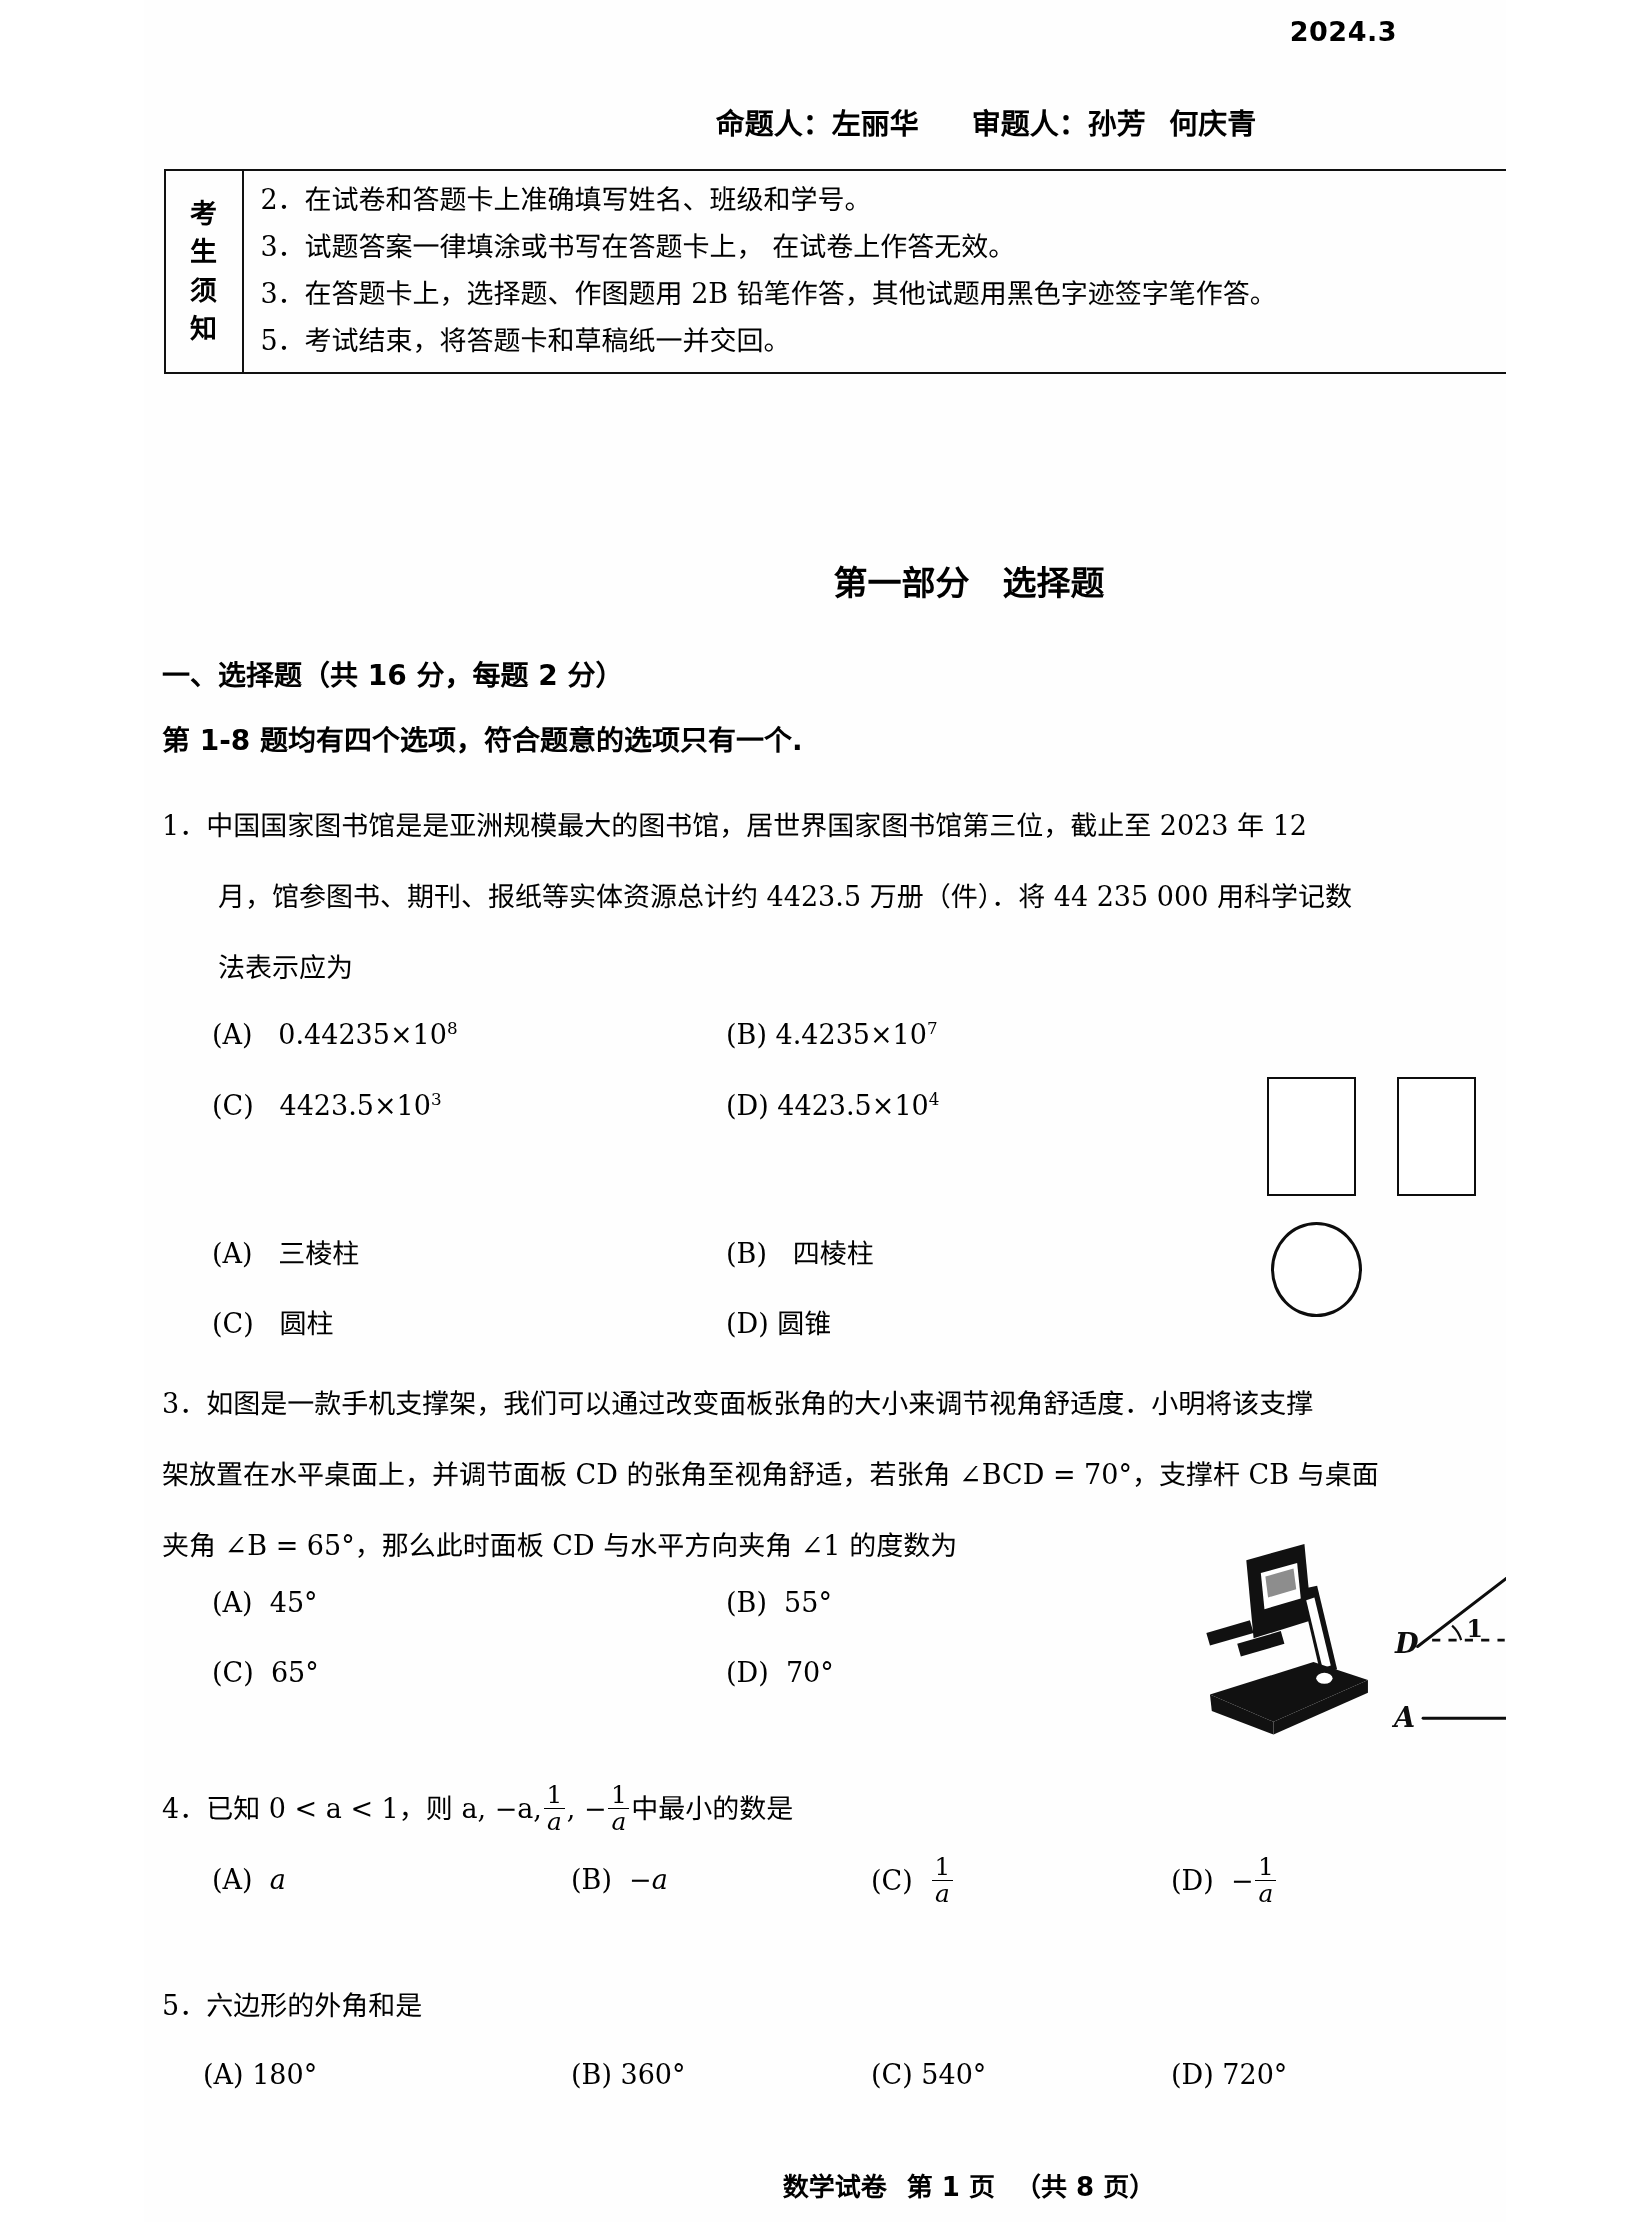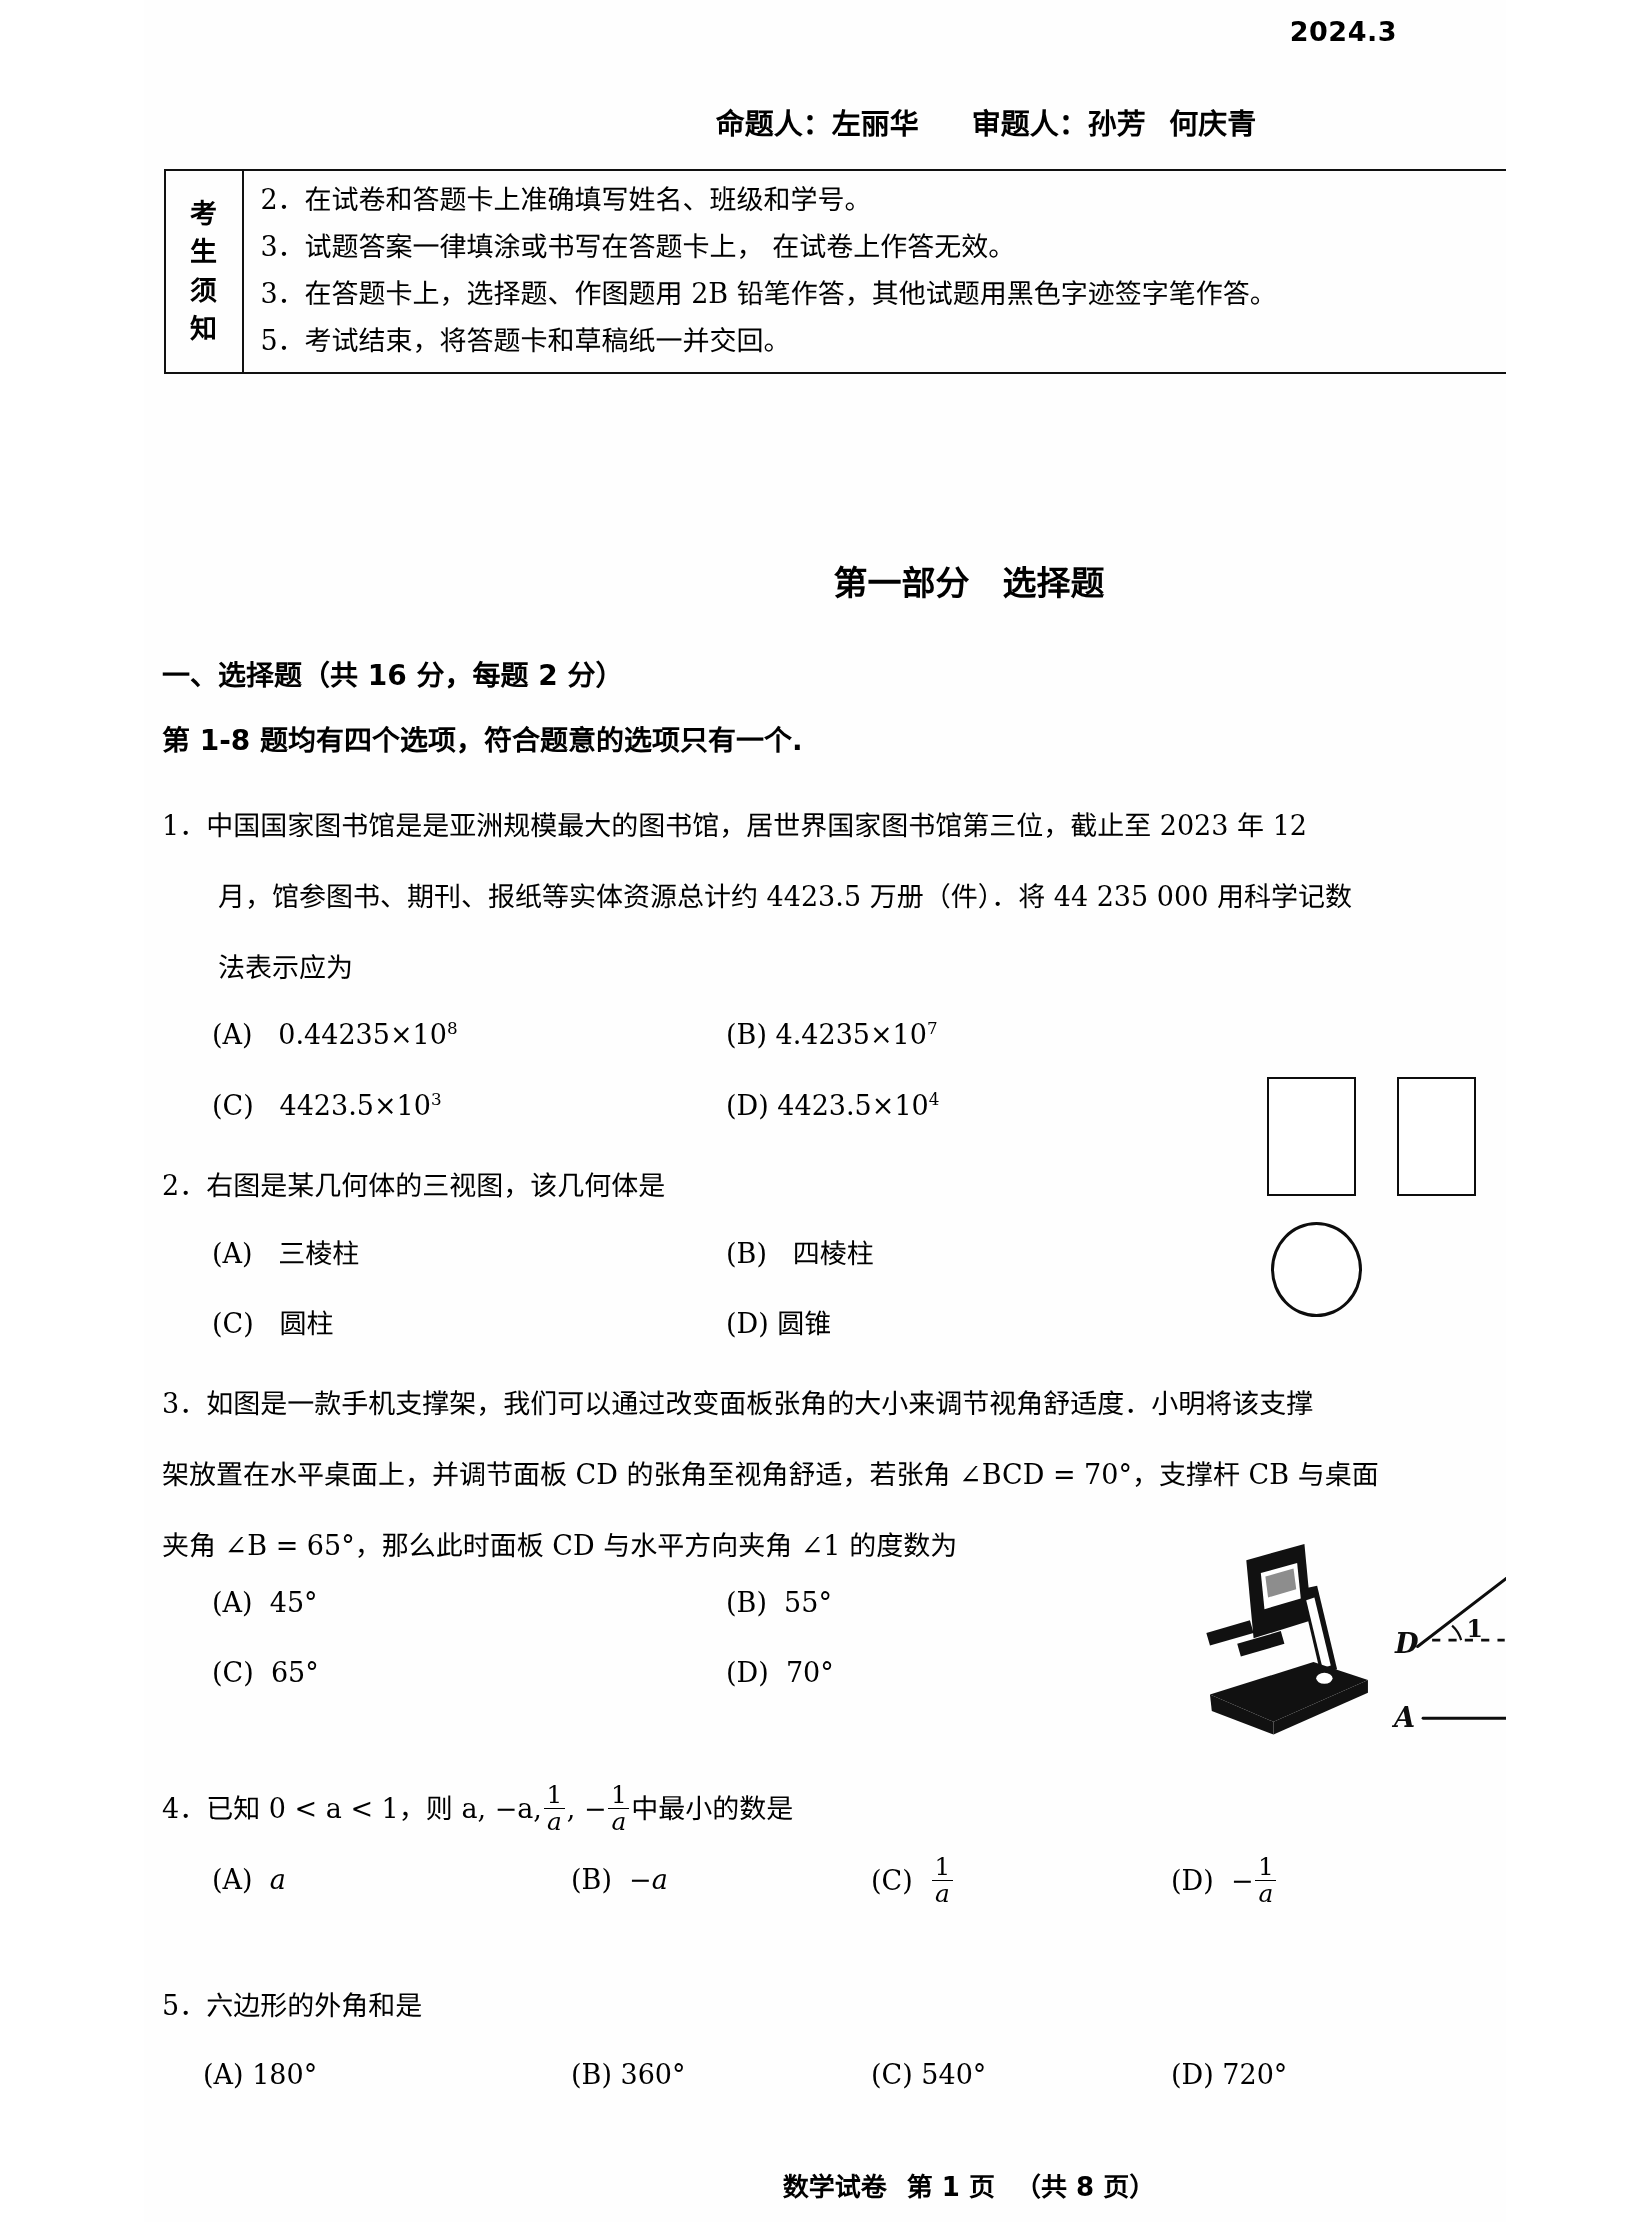--- a/index.html
+++ b/index.html
@@ -259,23 +259,20 @@
   <div class="opt" id="q1-opt-b">
     <span>(B)</span>&nbsp;<span>4.4235×10</span><span class="sup">7</span>
   </div>
   <div class="opt" id="q1-opt-c">
     <span>(C)</span>&nbsp;&nbsp;&nbsp;<span>4423.5×10</span><span class="sup">3</span>
   </div>
   <div class="opt" id="q1-opt-d">
     <span>(D)</span>&nbsp;<span>4423.5×10</span><span class="sup">4</span>
   </div>
 
-  <div class="q" id="q2">
-    <span class="q-num">2．</span><span>右图是某几何体的三视图，该几何体是</span>
-  </div>
   <div class="opt" id="q2-opt-a">
     <span>(A)</span>&nbsp;&nbsp;&nbsp;<span>三棱柱</span>
   </div>
   <div class="opt" id="q2-opt-b">
     <span>(B)</span>&nbsp;&nbsp;&nbsp;<span>四棱柱</span>
   </div>
   <div class="opt" id="q2-opt-c">
     <span>(C)</span>&nbsp;&nbsp;&nbsp;<span>圆柱</span>
   </div>
   <div class="opt" id="q2-opt-d">

